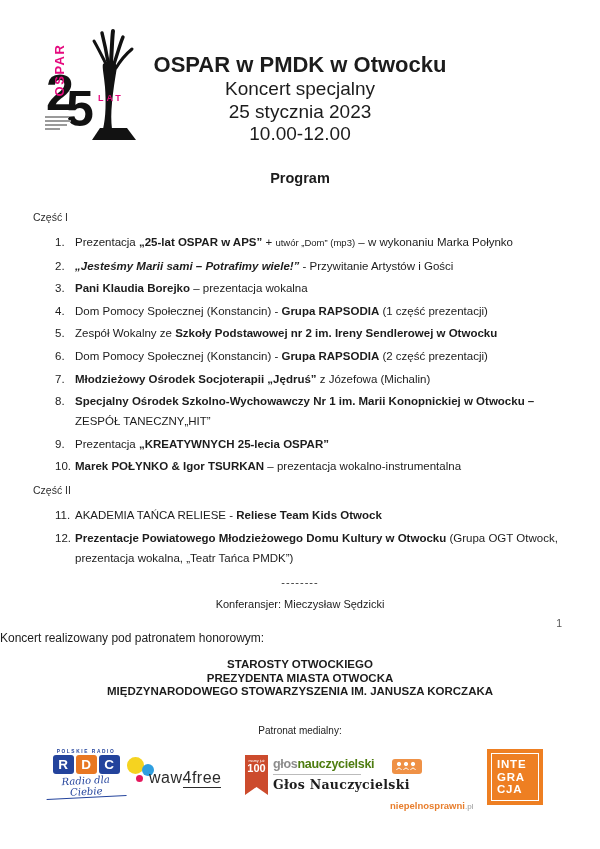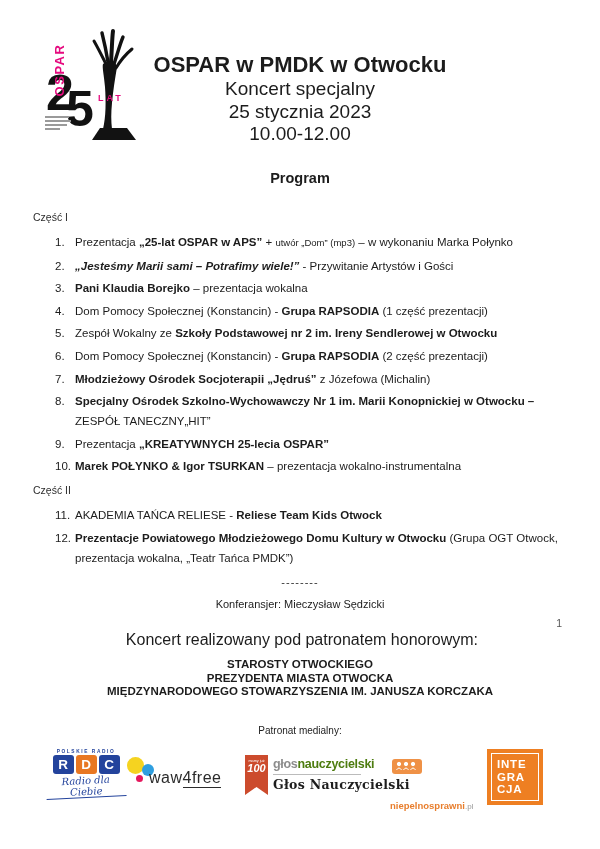--- a/index.html
+++ b/index.html
@@ -34,21 +34,21 @@
   .pitem .num{flex:0 0 20px;padding-left:22px;box-sizing:content-box;}
   .pitem .txt{flex:1;}
   .b{font-weight:bold;}
   .i{font-style:italic;}
   .sm{font-size:9.5px;}
 
   
   .sep{position:absolute;left:0;top:576px;width:600px;text-align:center;font-size:11px;letter-spacing:1px;color:#333;}
   .host{position:absolute;left:0;top:598px;width:600px;text-align:center;font-size:11px;}
   .pagenum{position:absolute;right:38px;top:617px;font-size:10.5px;color:#555;}
-  .honor-intro{position:absolute;left:0;top:631px;width:478px;text-align:right;font-size:16px;}
+  .honor-intro{position:absolute;left:0;top:631px;width:478px;text-align:left;font-size:12px;}
   .patrons{position:absolute;left:0;top:658px;width:600px;text-align:center;}
   .patron-line{font-size:11.5px;font-weight:bold;line-height:13.5px;}
   .media-intro{position:absolute;left:0;top:725px;width:600px;text-align:center;font-size:10px;}
 
   
   .logo{position:absolute;}
   
   .rdc{left:46px;top:749px;width:80px;}
   .rdc .top{font-size:4.8px;font-weight:bold;letter-spacing:1.6px;color:#23439c;text-align:center;white-space:nowrap;}
   .rdc .tiles{display:flex;justify-content:center;gap:2px;margin-top:1px;}
@@ -64,21 +64,21 @@
   .dot.y{width:17px;height:17px;background:#f5d320;left:0;top:2px;}
   .dot.bl{width:12px;height:12px;background:#2f9fe0;left:15px;top:9px;}
   .dot.p{width:7px;height:7px;background:#e5175d;left:9px;top:20px;}
   .waw .wtxt{position:absolute;left:22px;top:14px;font-size:16px;color:#2b2b2b;letter-spacing:0.5px;}
   .waw .u{border-bottom:1.6px solid #2b2b2b;padding-bottom:1px;}
   
   .glos{left:245px;top:755px;width:118px;height:42px;}
   .ribbon{position:absolute;left:0;top:0;width:23px;height:40px;background:#cc4b2d;color:#fff;text-align:center;
           clip-path:polygon(0 0,100% 0,100% 100%,50% 80%,0 100%);}
   .ribbon .rt{font-size:3.8px;margin-top:4px;}
-  .ribbon .rn{font-size:11px;font-style:italic;font-weight:bold;line-height:11px;}
+  .ribbon .rn{font-size:11px;font-weight:bold;line-height:11px;}
   .glos .gright{position:absolute;left:28px;top:2px;white-space:nowrap;}
   .glos .gname{font-size:12.5px;font-weight:bold;letter-spacing:-0.3px;}
   .glos .ggray{color:#8c8c8c;} .glos .ggreen{color:#4d7c0f;}
   .glos .rule{height:1px;background:#bbb;margin:3px 0 2px 0;width:88px;}
   .glos .masthead{font-family:"DejaVu Serif",serif;font-weight:bold;font-size:12.5px;color:#1d1d1d;letter-spacing:0.3px;}
   
   .niep{left:390px;top:759px;width:80px;height:34px;}
   .bubble{position:absolute;left:2px;top:0;width:30px;height:15px;background:#ef9146;border-radius:3px;}
   .bubble:after{content:"";position:absolute;left:4px;bottom:-4px;border:4px solid transparent;border-top-color:#ef9146;border-left-width:2px;border-right-width:2px;}
   .niep .ntxt{position:absolute;left:0;top:36px;white-space:nowrap;}

